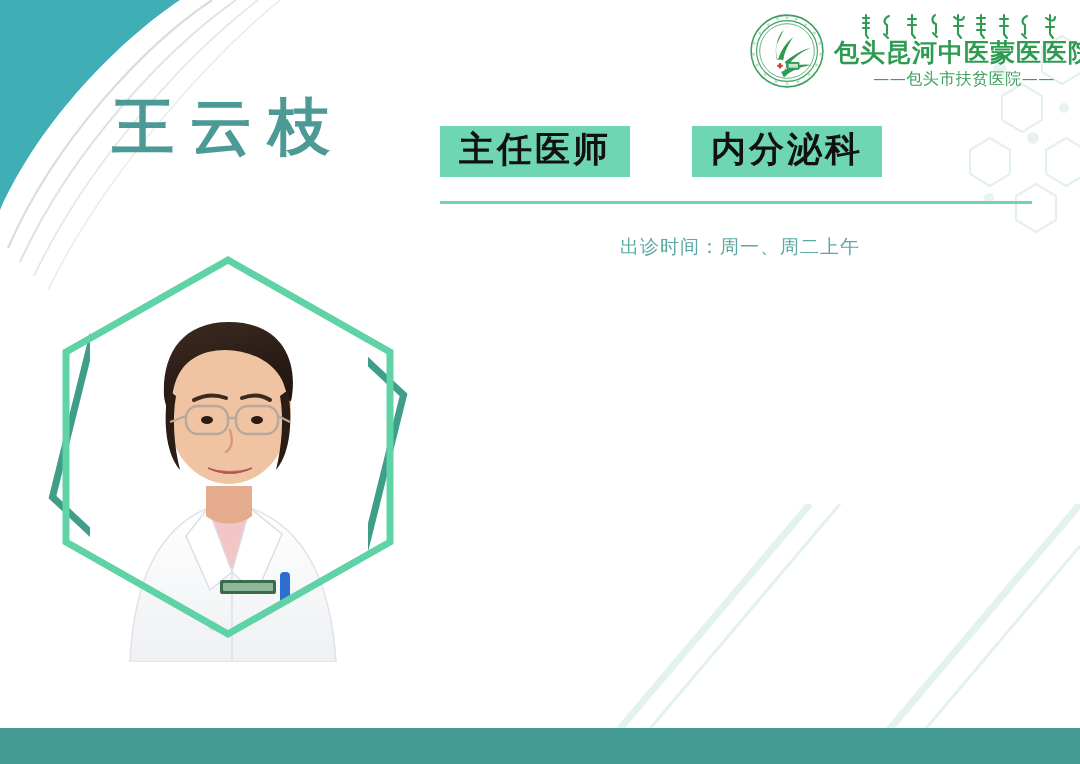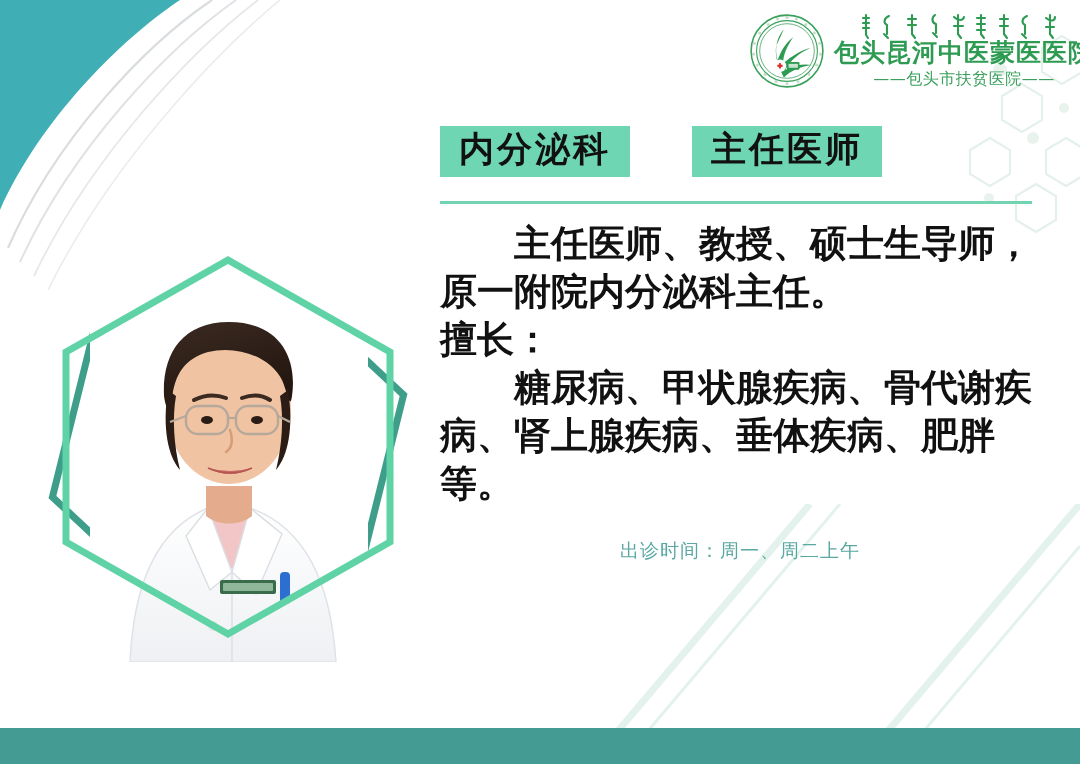--- a/index.html
+++ b/index.html
@@ -224,20 +224,21 @@
           <path d="M145,3 V22 M141,7 h8 M141,14 h8 M145,22 l3,4"></path>
           <path d="M168,4 c-5,2 -6,7 -2,9 M166,13 V22 M163,22 l4,4"></path>
           <path d="M191,3 V22 M187,6 c5,4 9,3 9,-1 M187,15 h8 M191,22 l3,4"></path>
         </g>
       </svg>
       <div class="hosp-name">包头昆河中医蒙医医院</div>
       <div class="hosp-sub">——包头市扶贫医院——</div>
     </div>
   </div>
 
+  <div class="doctor-name">王云枝</div>
 
   <div class="photo-wrap">
     <svg class="hexframe" width="420" height="440" viewBox="0 0 420 440">
       <polygon points="210,34 368,122 368,306 210,394 52,306 52,122" fill="none" stroke="#3e9e8a" stroke-width="7" transform="rotate(14 210 214)"></polygon>
     </svg>
 
     <svg class="portrait" width="278" height="412" viewBox="0 0 278 412">
       <defs>
         <linearGradient id="coatg" x1="0" y1="0" x2="0" y2="1">
           <stop offset="0%" stop-color="#ffffff"></stop>
@@ -292,29 +293,24 @@
     </svg>
 
     <svg class="hexframe" width="420" height="440" viewBox="0 0 420 440">
       <polygon points="210,28 372,120 372,310 210,402 48,310 48,120" fill="none" stroke="#5fd3a6" stroke-width="7"></polygon>
     </svg>
   </div>
 
   <div class="right-col">
 
     <div class="badge-row">
+      <div class="badge">主任医师</div>
       <div class="badge">内分泌科</div>
-      <div class="badge">主任医师</div>
     </div>
 
     <div class="divider"></div>
 
-    <div class="bio">
-      <p class="indent">主任医师、教授、硕士生导师，原一附院内分泌科主任。</p>
-      <p>擅长：</p>
-      <p class="indent">糖尿病、甲状腺疾病、骨代谢疾病、肾上腺疾病、垂体疾病、肥胖等。</p>
-    </div>
 
     <div class="hours">出诊时间：周一、周二上午</div>
   </div>
 
   <div class="bottom-band"></div>
 </div>
 
 </body></html>

